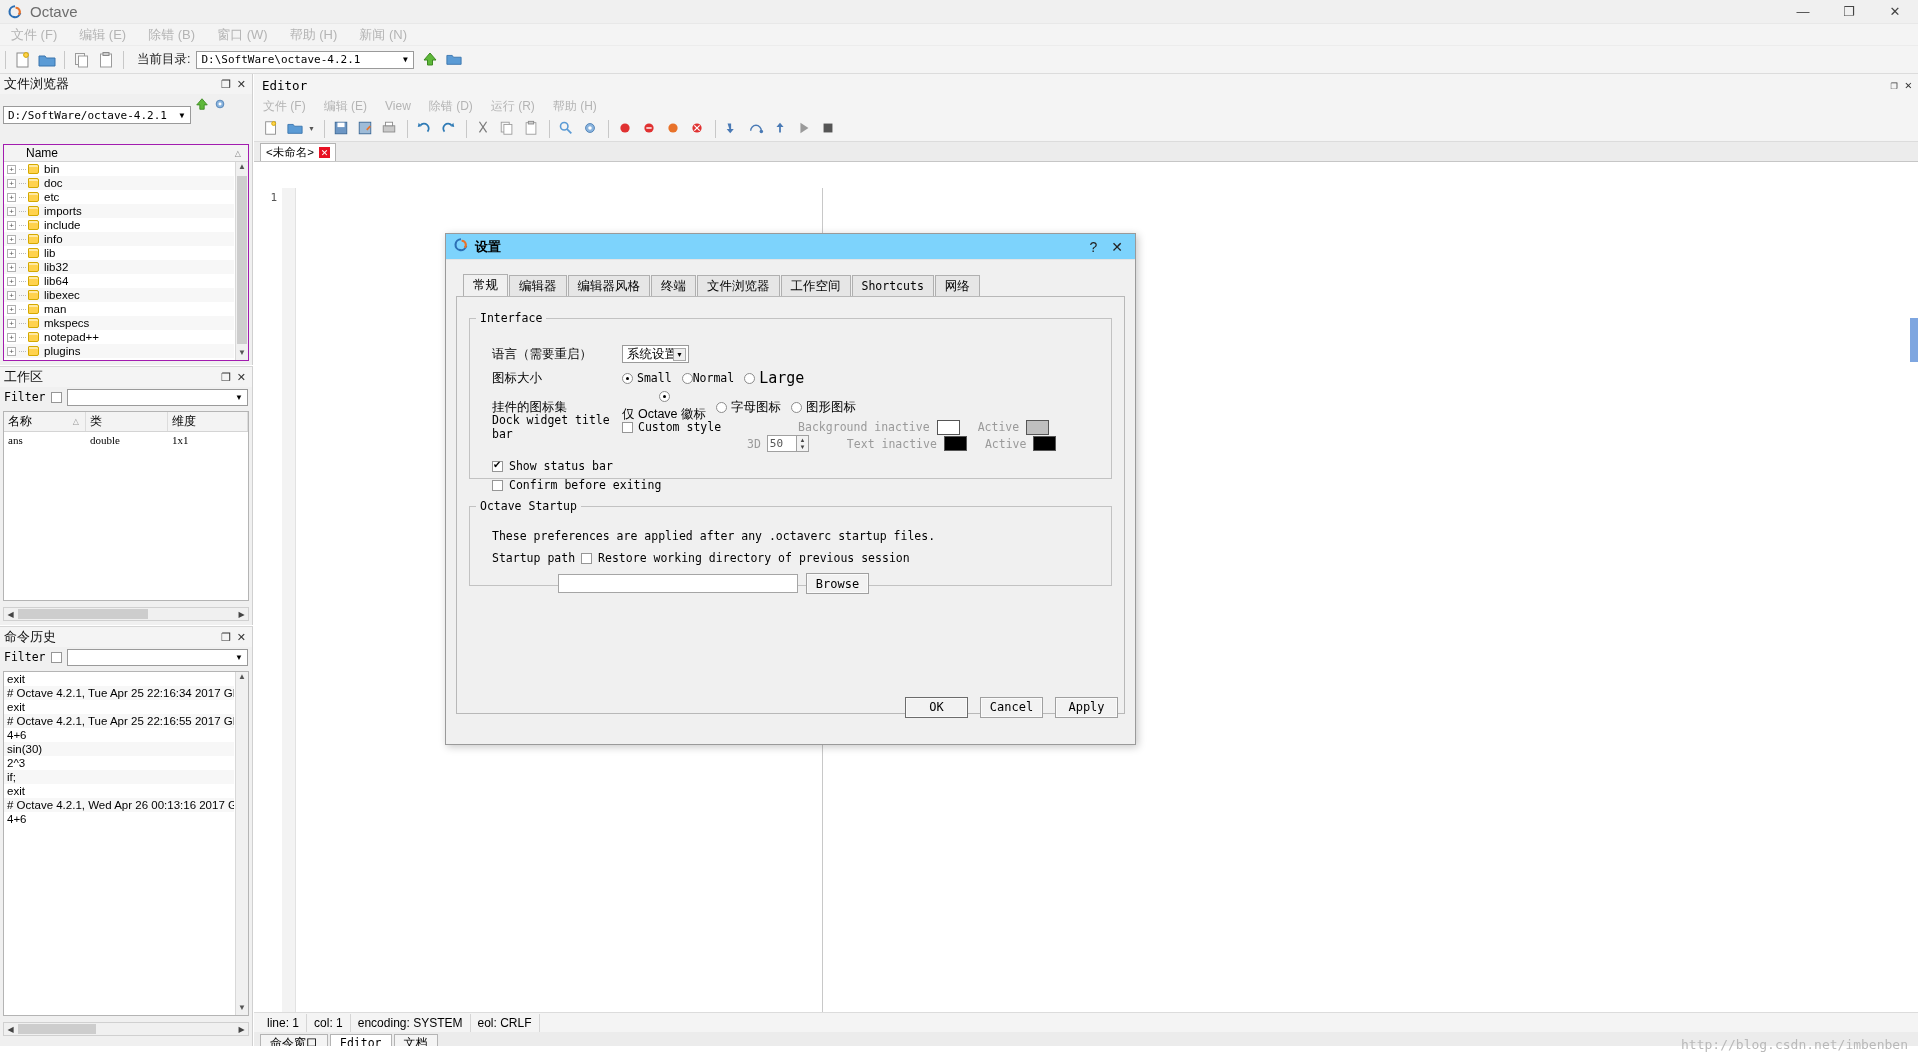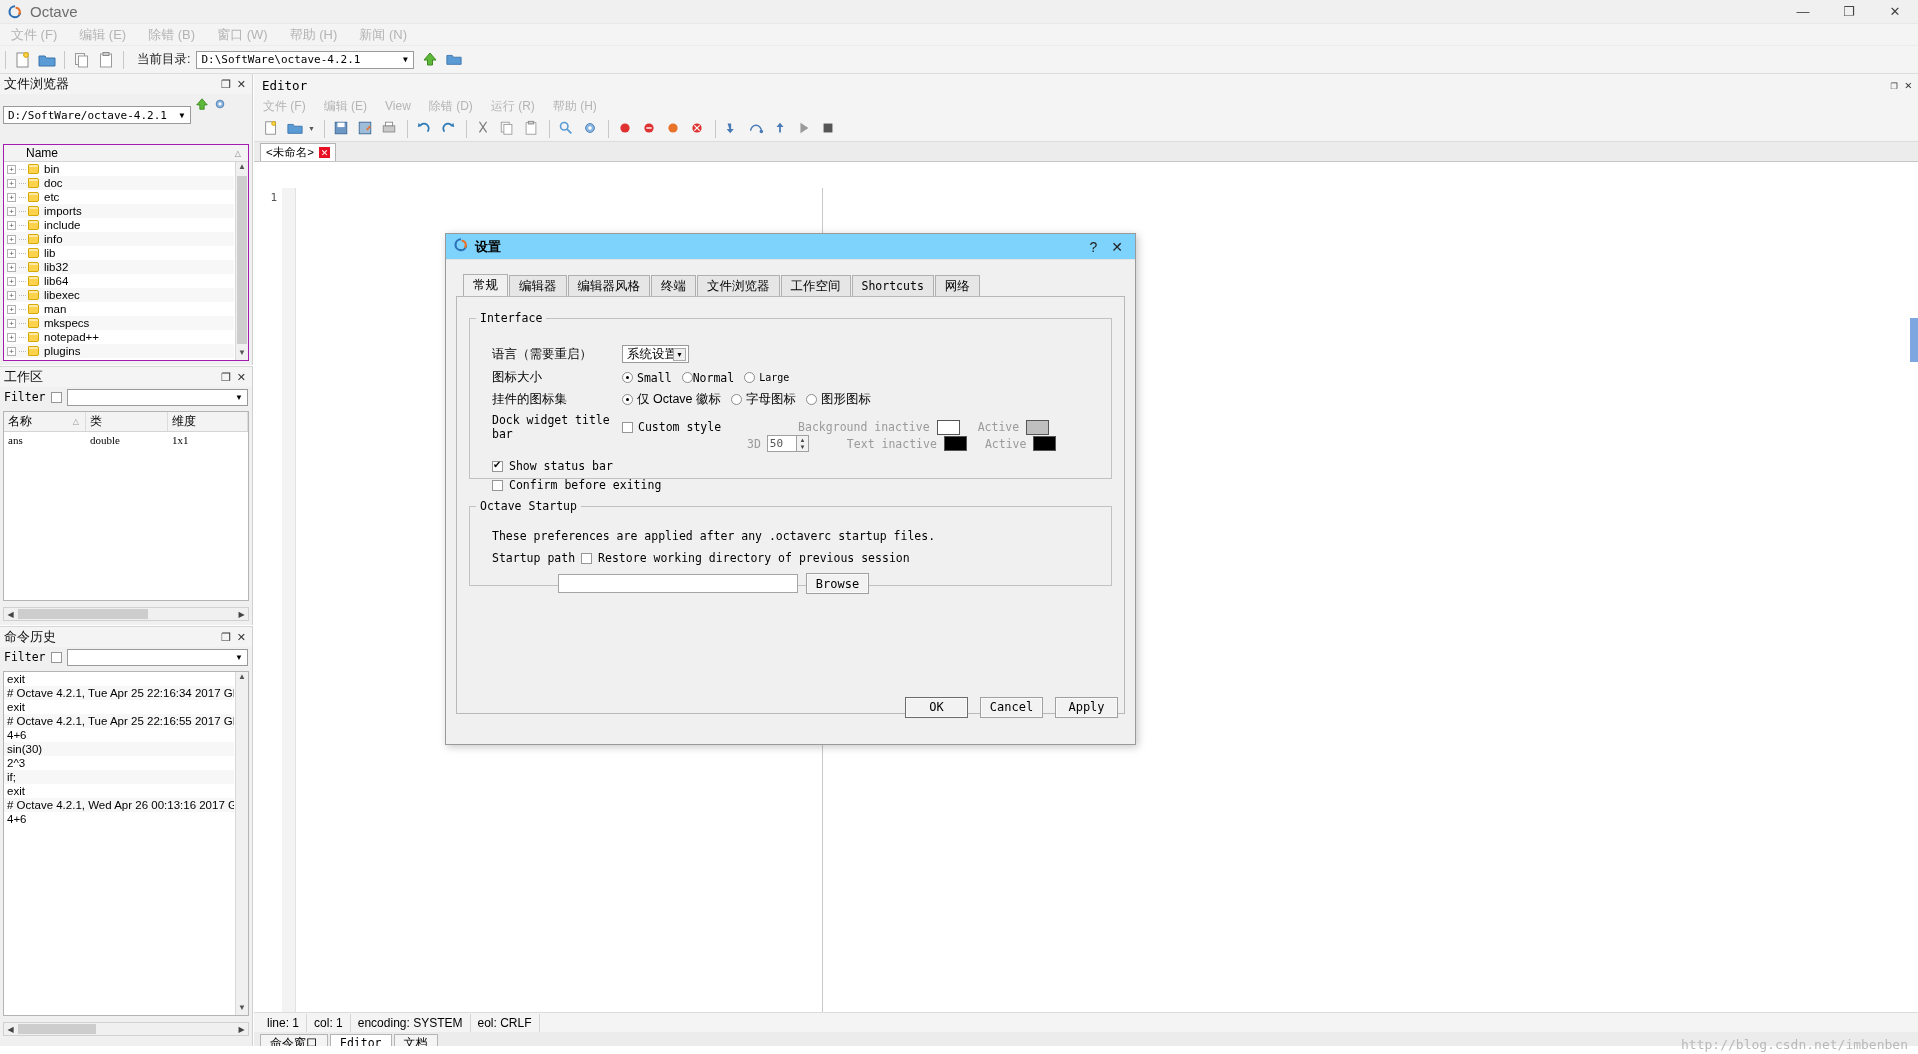--- a/index.html
+++ b/index.html
@@ -679,27 +679,27 @@
           <span class="row" style="gap:4px;">
             <span class="rad on"></span>
             <span class="mono" style="font-size:11.5px;">Small</span>
           </span>
           <span class="row" style="margin-left:10px;">
             <span class="rad"></span>
             <span class="mono" style="font-size:11.5px;">Normal</span>
           </span>
           <span class="row" style="gap:4px; margin-left:10px;">
             <span class="rad"></span>
-            <span class="mono" style="font-size:10px;">Large</span>
+            <span class="mono" style="font-size:15px;">Large</span>
           </span>
         </div>
 
         <div class="row" style="position:absolute; left:22px; top:66px;">
           <span class="lbl-cn" style="width:130px;">挂件的图标集</span>
-          <span class="row" style="gap:4px;">
+          <span class="row" style="gap:4px;flex-direction:column;">
             <span class="rad on"></span>
             <span class="lbl-cn">仅 Octave 徽标</span>
           </span>
           <span class="row" style="gap:4px; margin-left:10px;">
             <span class="rad"></span>
             <span class="lbl-cn">字母图标</span>
           </span>
           <span class="row" style="gap:4px; margin-left:10px;">
             <span class="rad"></span>
             <span class="lbl-cn">图形图标</span>

